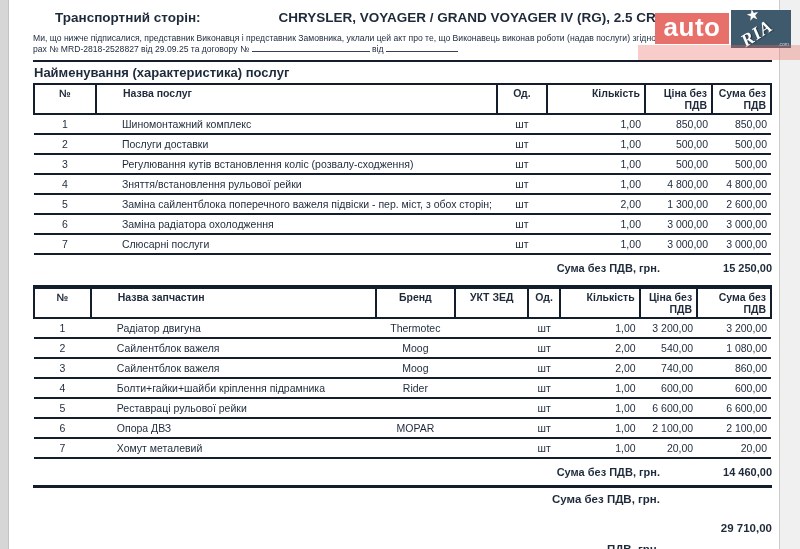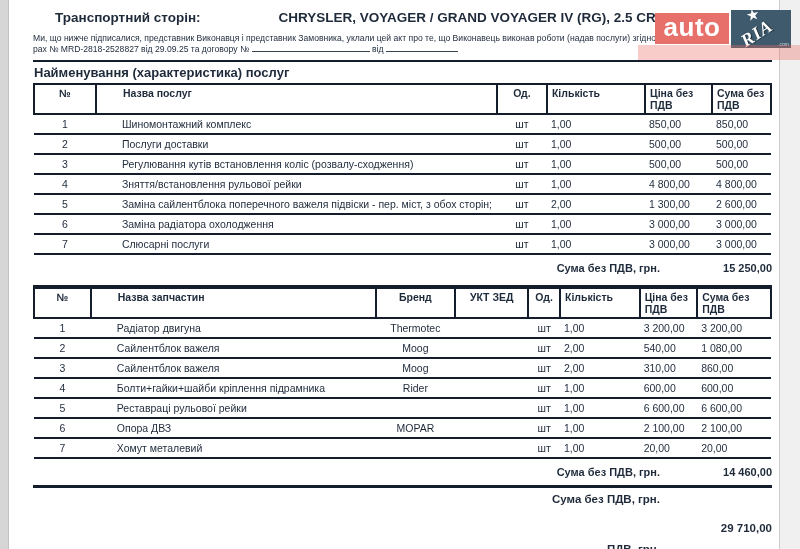--- a/index.html
+++ b/index.html
@@ -24,21 +24,21 @@
   .blank-short { width:72px; }
 
   
   .section-divider { border-top:2px solid #141d2c; margin-top:6px; }
   .section-title { font-weight:bold; font-size:13px; padding:3px 0 3px 1px; }
 
   table { width:100%; border-collapse:collapse; font-size:10.5px; table-layout:fixed; }
   th { border:2px solid #141d2c; font-weight:bold; padding:2px 4px; line-height:12px;
        vertical-align:top; }
   td { border-bottom:2px solid #141d2c; padding:4px 4px 3px; line-height:11px;
-       overflow:hidden; white-space:nowrap; } .ac { text-align:center; } .ar { text-align:left; }
+       overflow:hidden; white-space:nowrap; } .ac { text-align:center; } .ar { text-align:right; }
   th.name, td.name { padding-left:26px; text-align:left; }
   .t1 .c1{width:8.4%} .t1 .c2{width:54.4%} .t1 .c3{width:6.8%}
   .t1 .c4{width:13.3%} .t1 .c5{width:9.1%} .t1 .c6{width:8.0%}
   .t2 .c1{width:7.7%} .t2 .c2{width:38.6%} .t2 .c3{width:10.8%} .t2 .c4{width:9.9%}
   .t2 .c5{width:4.3%} .t2 .c6{width:10.8%} .t2 .c7{width:7.8%} .t2 .c8{width:10.0%}
 
   .sumrow { display:flex; font-weight:bold; font-size:11px; padding:7px 0 5px; }
   .sumrow .lbl { flex:1; text-align:right; }
   .sumrow .val { width:112px; text-align:right; }
 
@@ -231,21 +231,21 @@
           <td class="ar">1 080,00</td>
         </tr>
 
         <tr>
           <td class="ac">3</td>
           <td class="name">Сайлентблок важеля</td>
           <td class="ac">Moog</td>
           <td class="ac"></td>
           <td class="ac">шт</td>
           <td class="ar">2,00</td>
-          <td class="ar">310,00</td>
+          <td class="ar">740,00</td>
           <td class="ar">860,00</td>
         </tr>
 
         <tr>
           <td class="ac">4</td>
           <td class="name">Болти+гайки+шайби кріплення підрамника</td>
           <td class="ac">Rider</td>
           <td class="ac"></td>
           <td class="ac">шт</td>
           <td class="ar">1,00</td>

